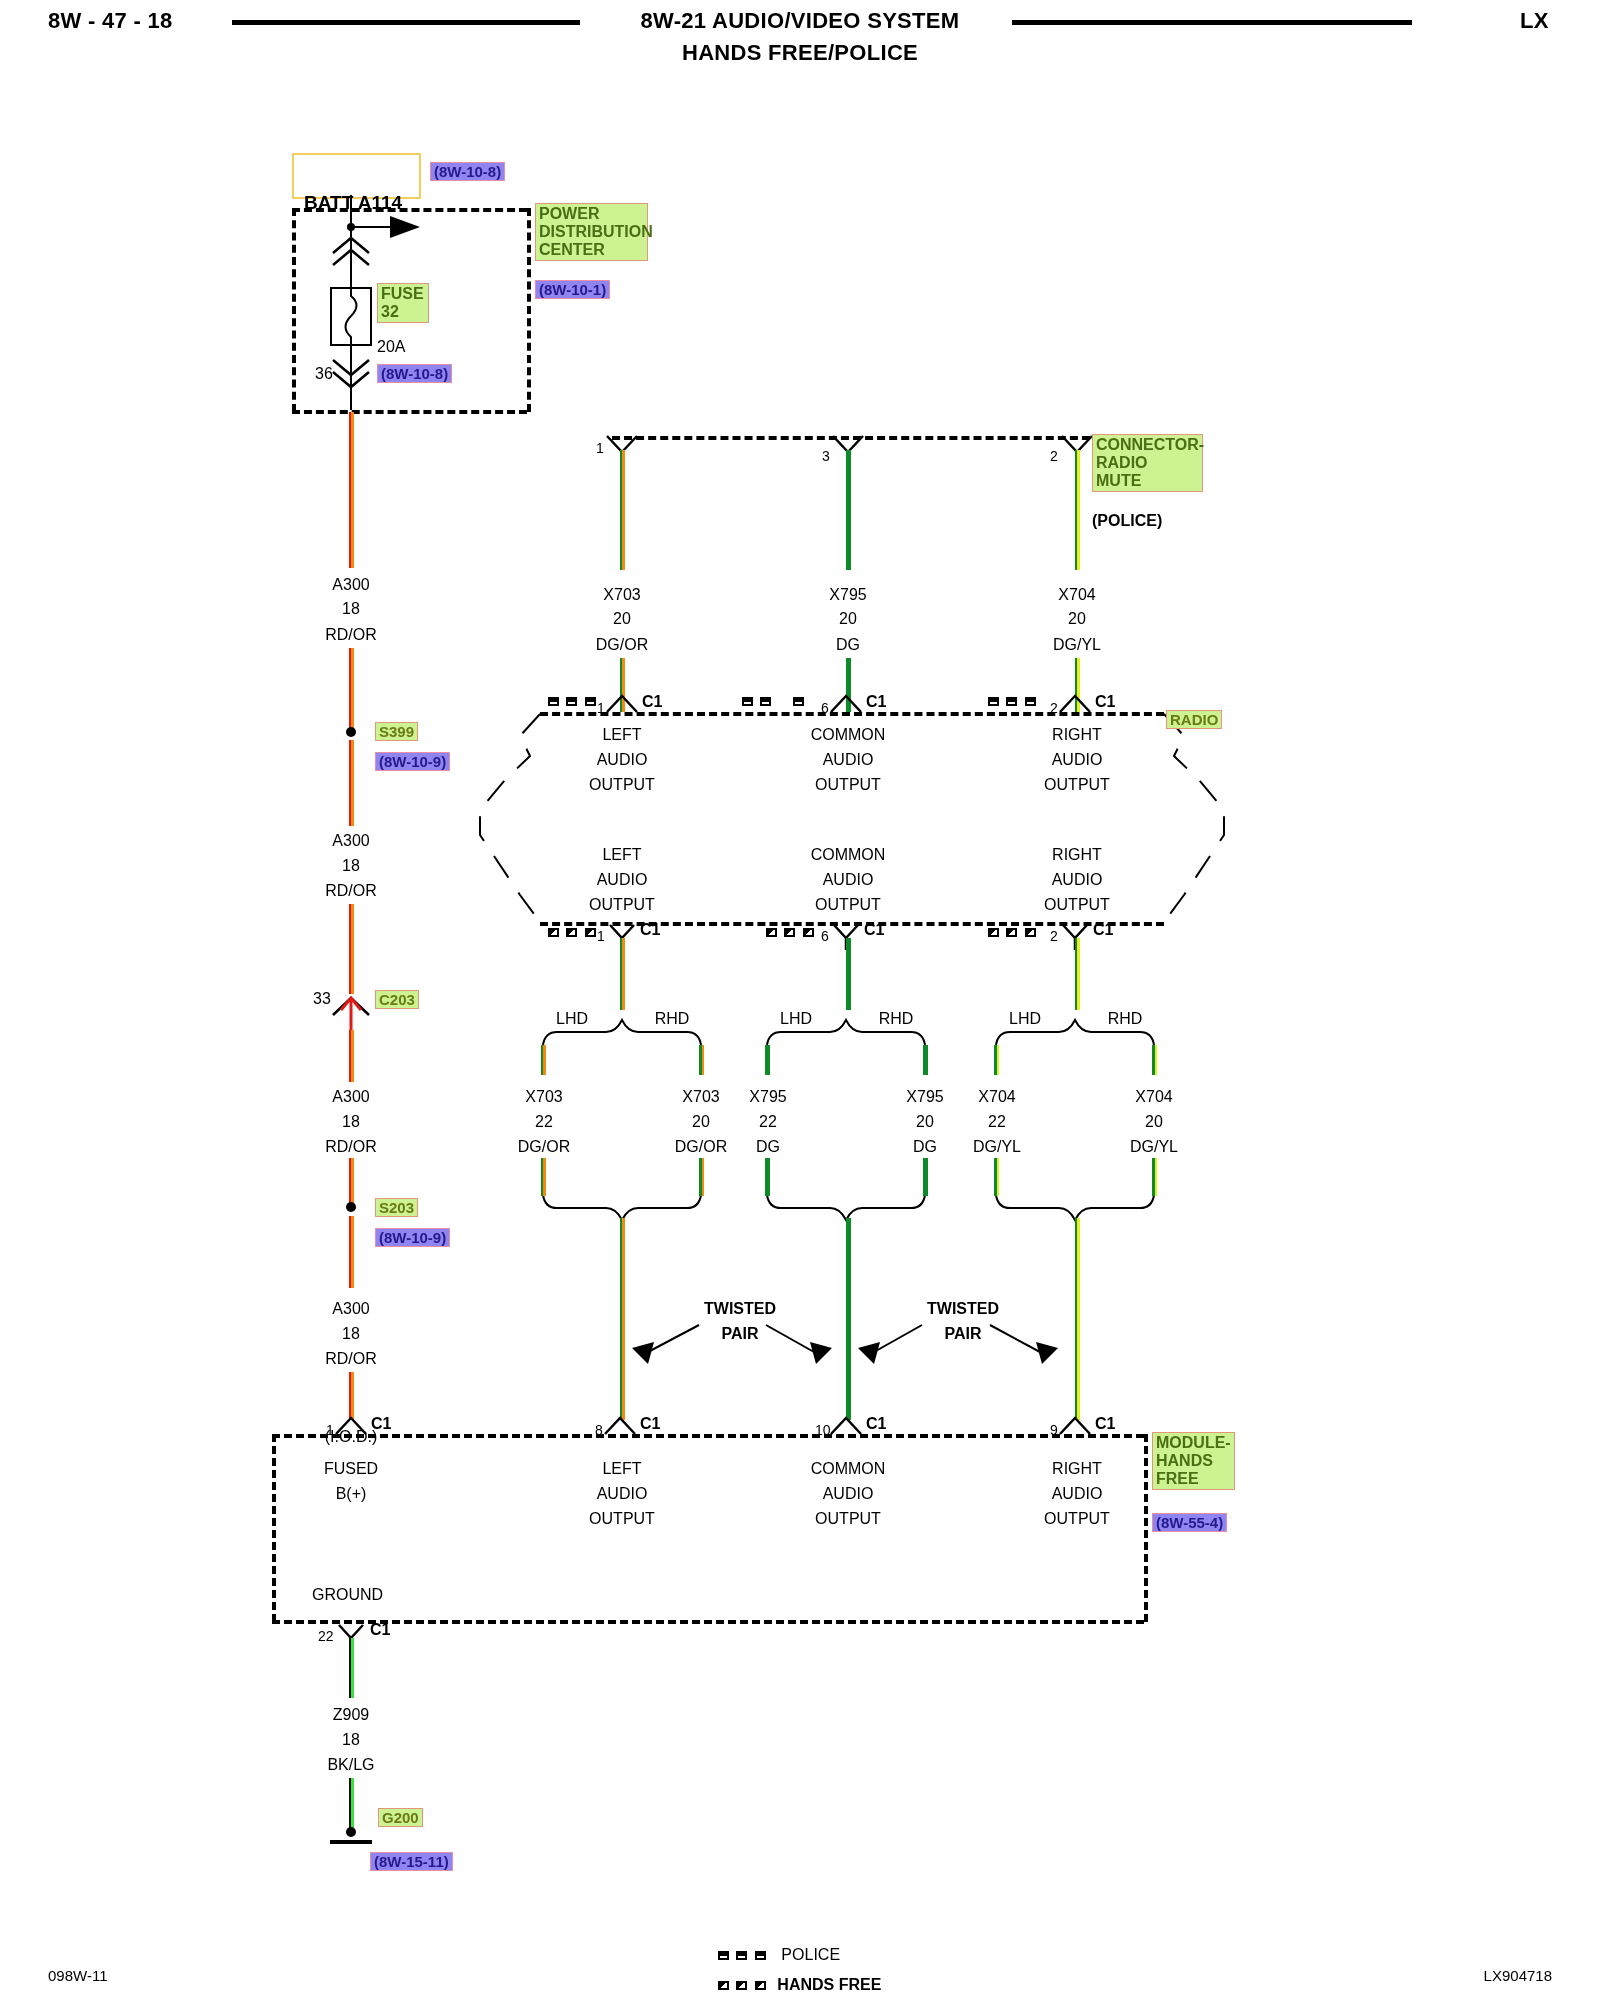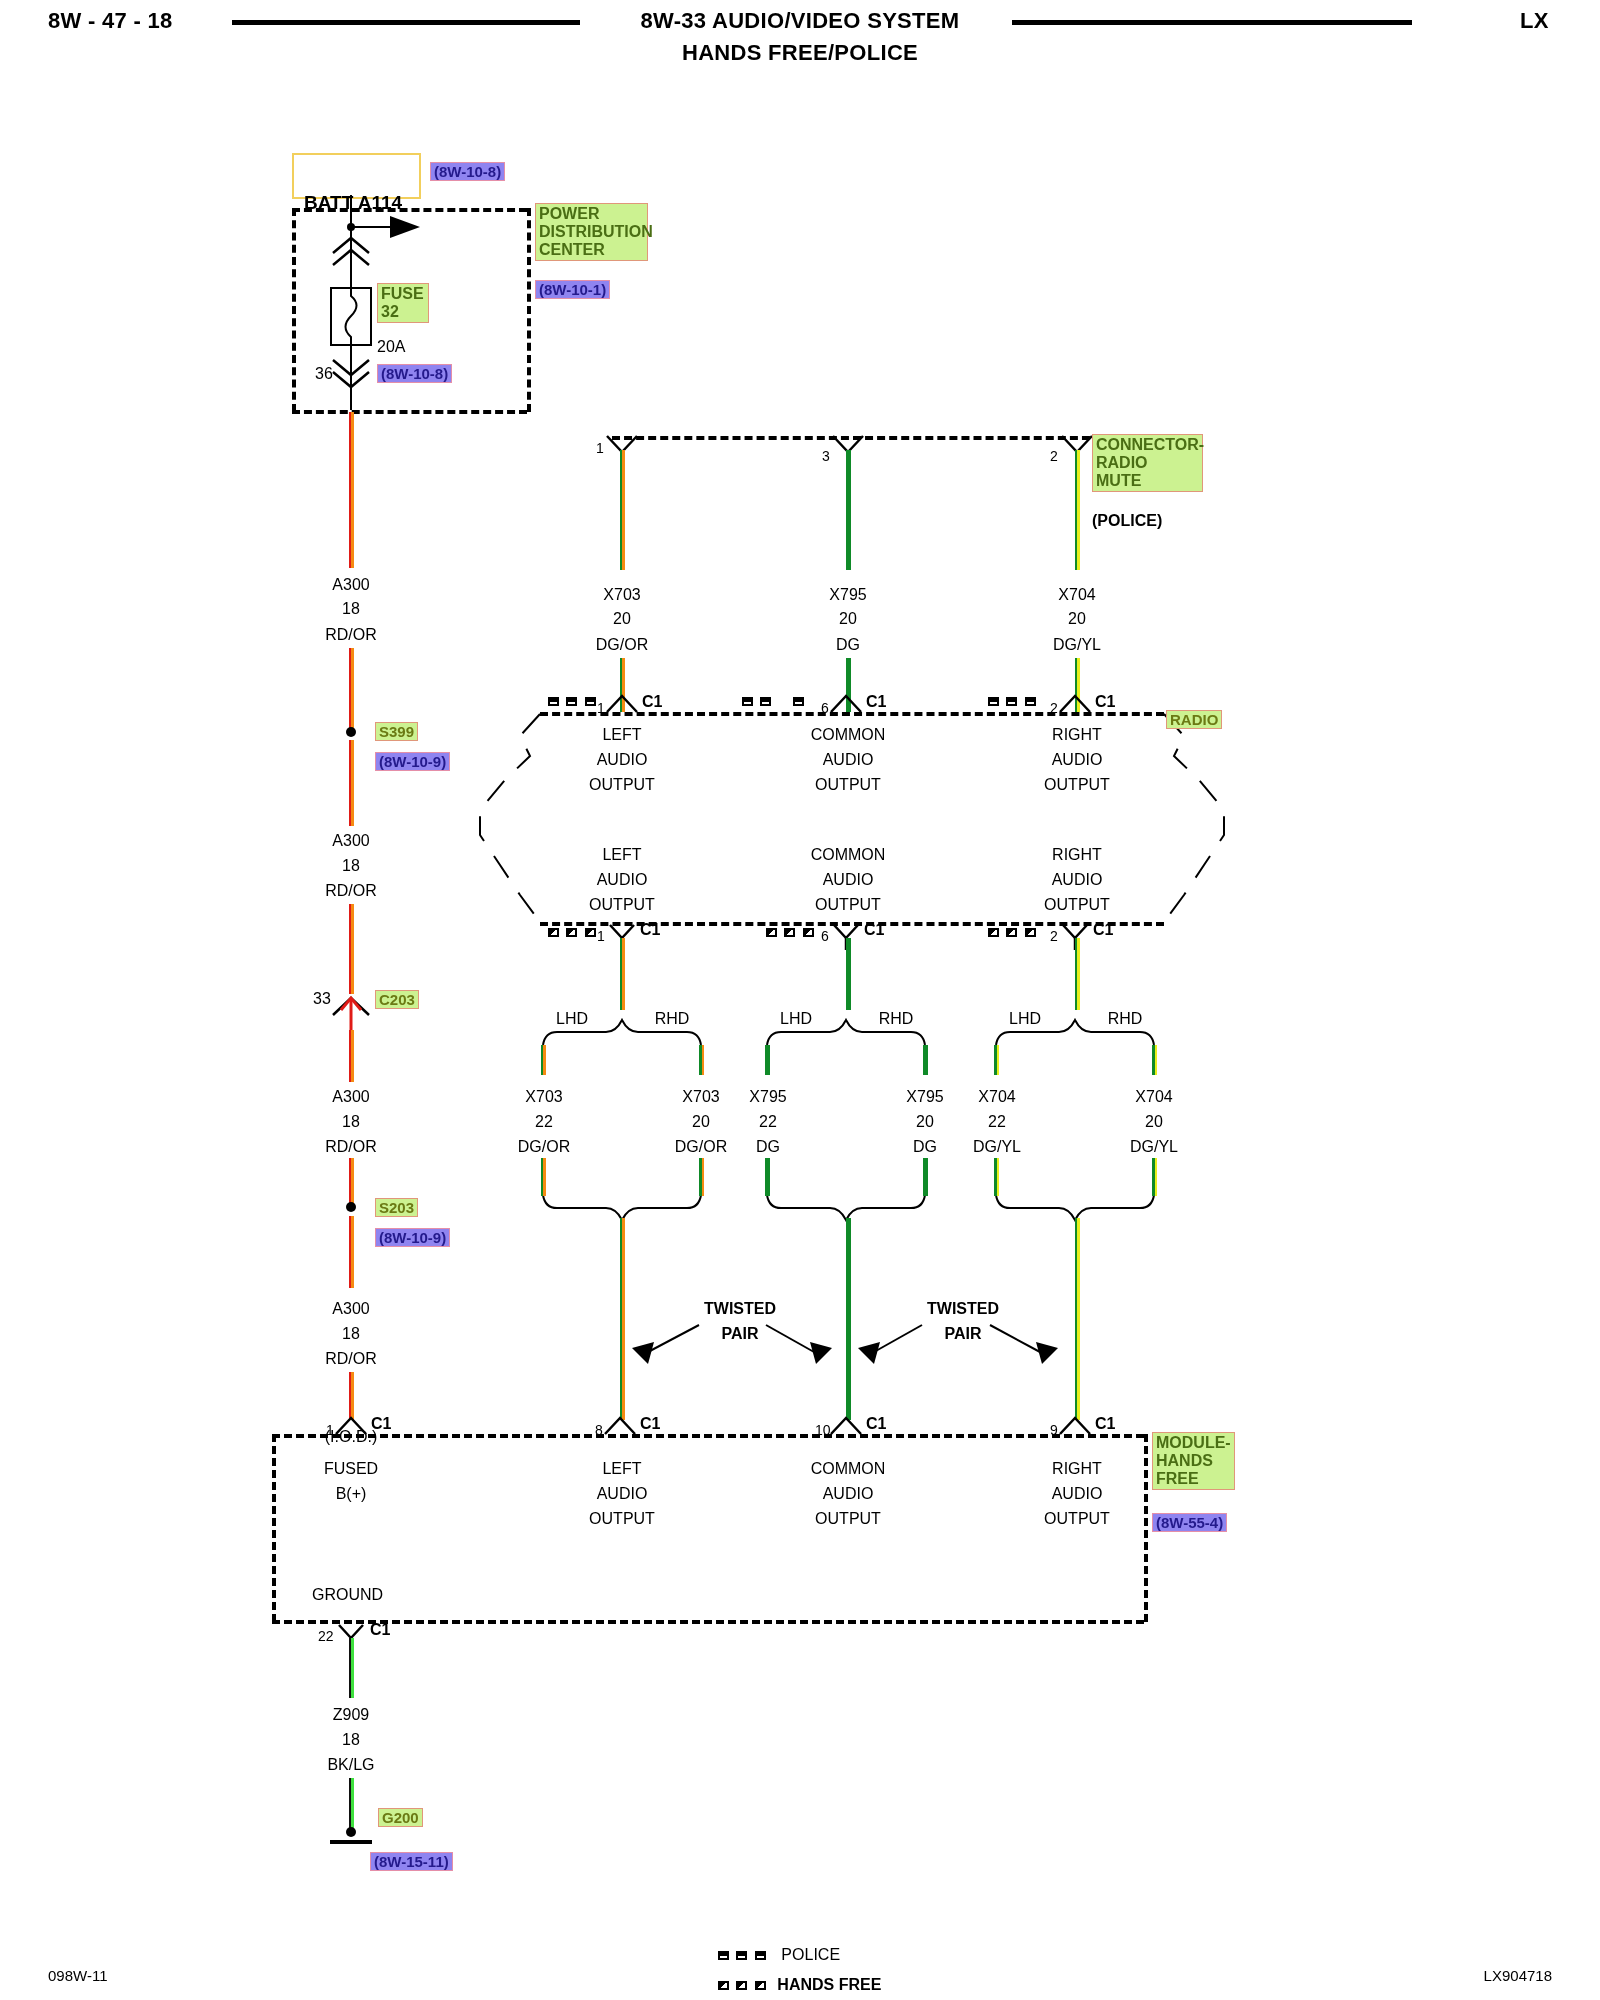--- a/index.html
+++ b/index.html
@@ -67,21 +67,21 @@
      linear-gradient(135deg,#000 0 45%,#fff 45% 100%);}
   .sqrow{position:absolute;font-size:16px;}
   svg{position:absolute;overflow:visible;}
 </style>
 </head>
 <body>
 
 <div id="header-rule-left"></div>
 <div id="header-rule-right"></div>
 <div class="hdr-text" id="page-num">8W - 47 - 18</div>
-<div class="hdr-text" id="hdr-title">8W-33 AUDIO/VIDEO SYSTEM</div>
+<div class="hdr-text" id="hdr-title">8W-21 AUDIO/VIDEO SYSTEM</div>
 <div class="hdr-text" id="hdr-sub">HANDS FREE/POLICE</div>
 <div class="hdr-text" id="lx-code">LX</div>
 
 <div class="foot" id="foot-left">098W-11</div>
 <div class="foot" id="foot-right">LX904718</div>
 
 <div class="chip-plain" style="left:292px;top:153px;width:125px;height:42px;">
   <span class="abs" style="left:10px;top:10px;margin-top:27px;">BATT A114</span>
 </div>
 <div class="chip-blue" style="left:430px;top:162px;">(8W-10-8)</div>

